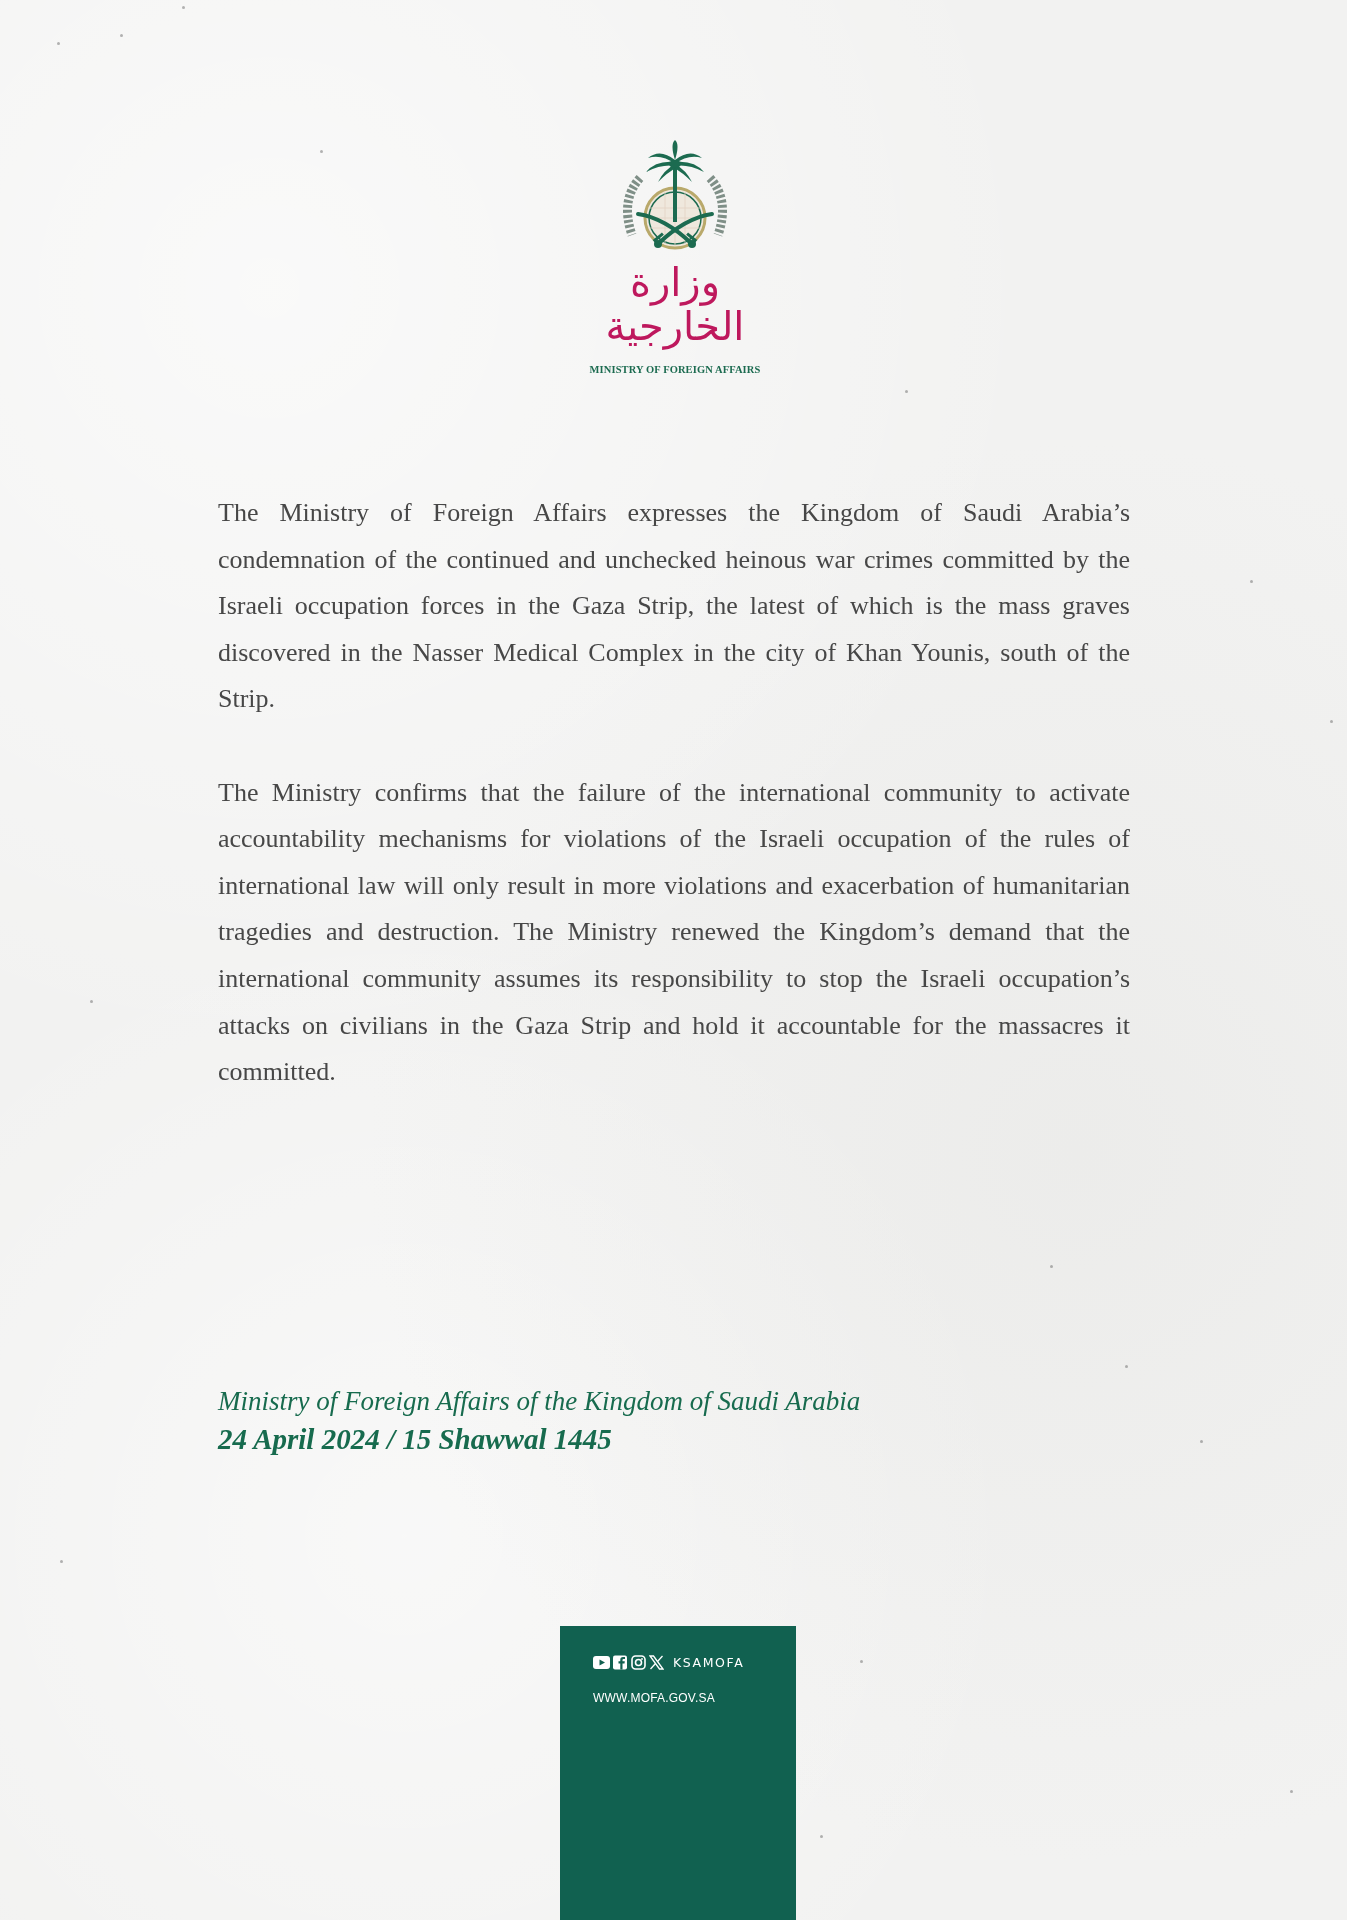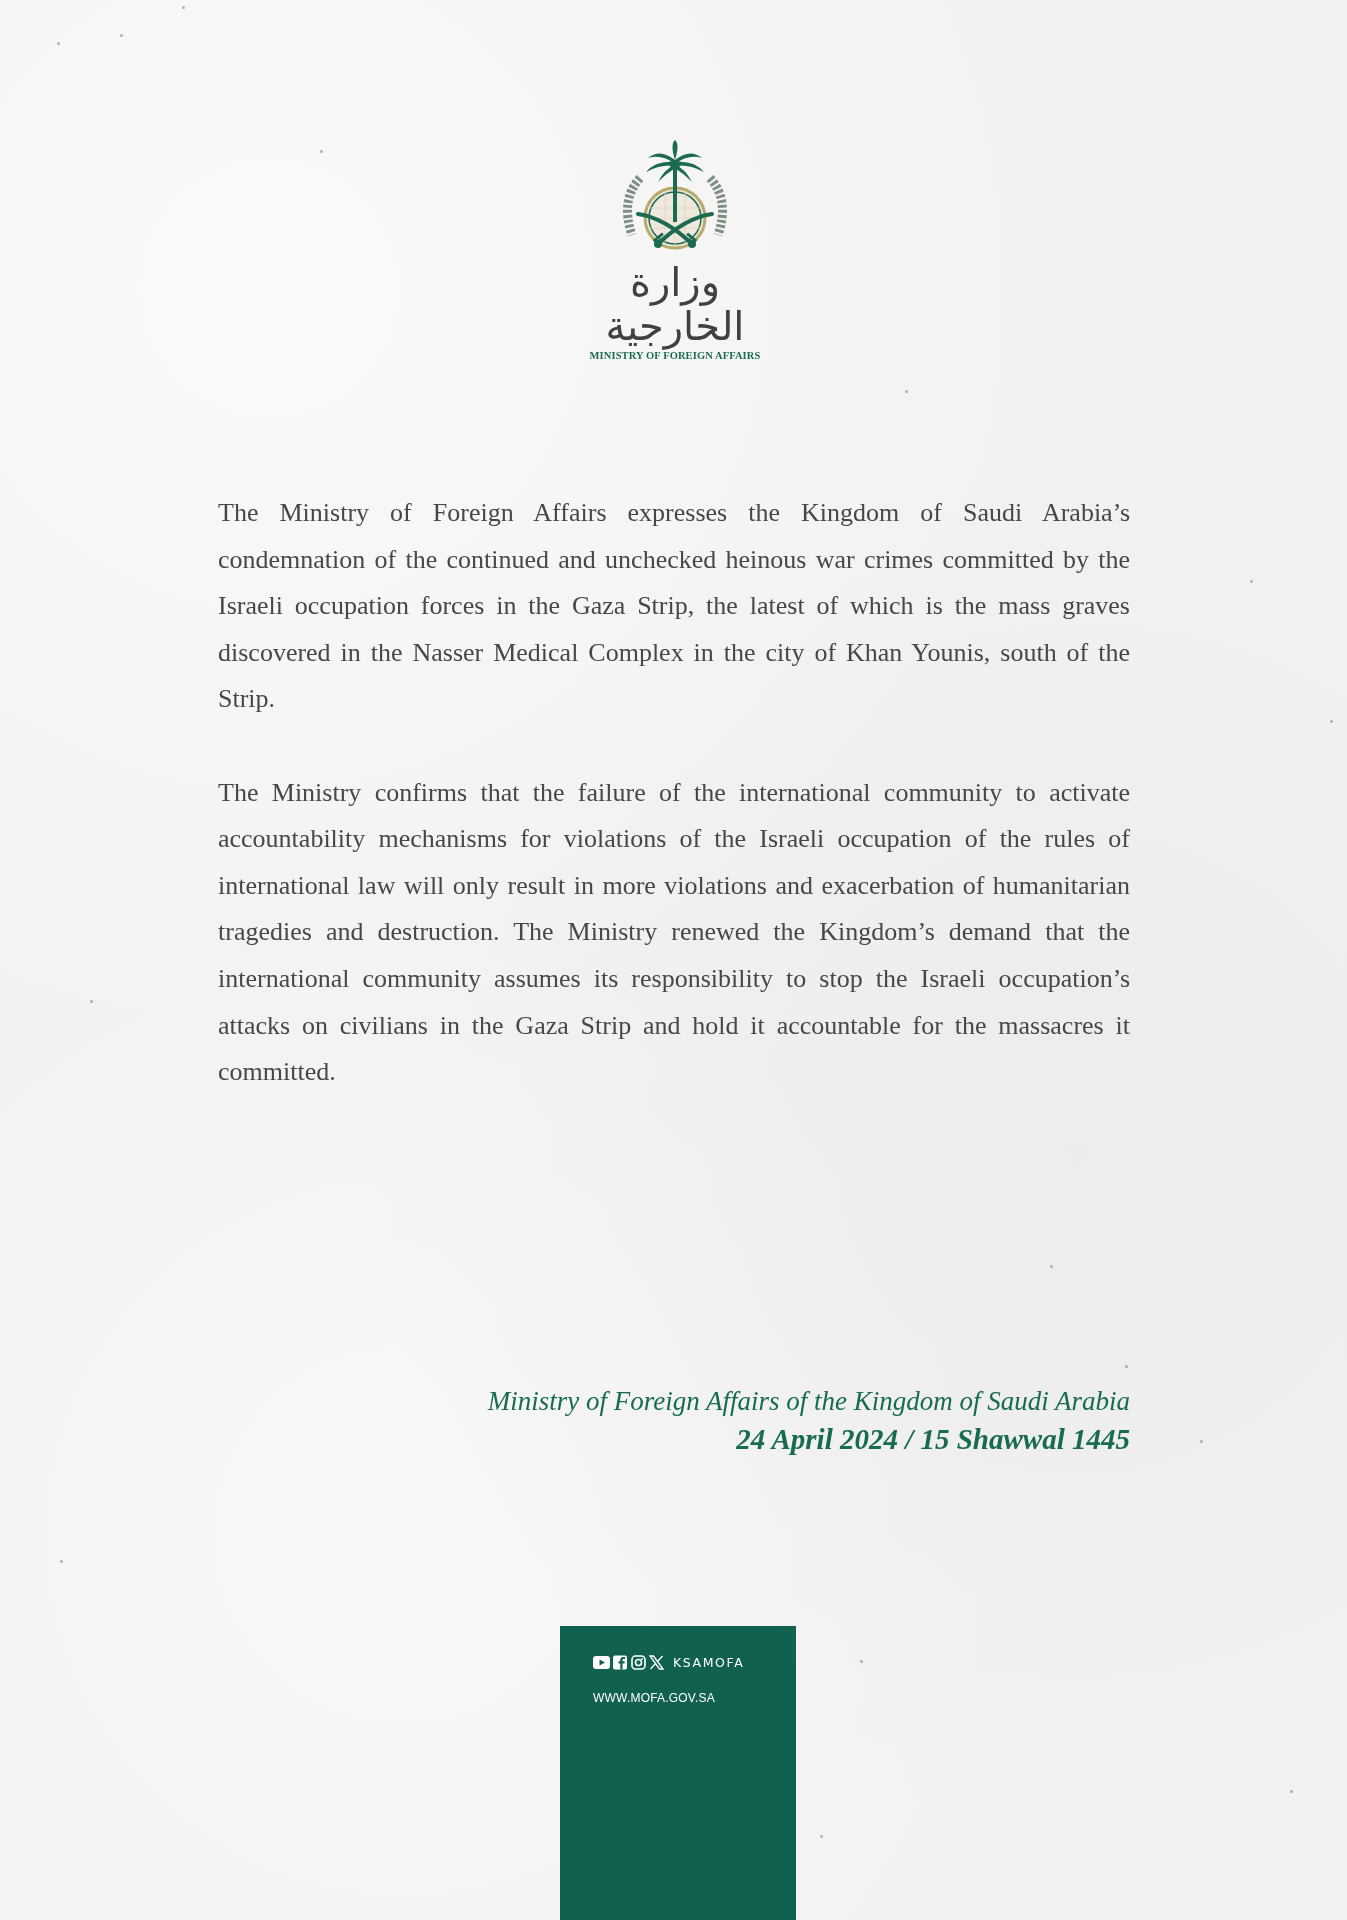--- a/index.html
+++ b/index.html
@@ -38,27 +38,27 @@
       margin: 0 auto;
       width: 130px;
       height: 118px;
     }
     .arabic-name {
       display: block;
       margin: 2px auto 0;
       font-family: "DejaVu Sans", sans-serif;
       font-size: 40px;
       line-height: 44px;
-      color: #404040;
+      color: #be185d;
       direction: rtl;
       letter-spacing: 1px;
     }
     .english-name {
       display: block;
-      margin-top: 2px;
+      margin-top: 16px;
       font-family: "Liberation Serif", serif;
       font-weight: bold;
       font-size: 10.5px;
       letter-spacing: 0.1px;
       color: #1c6b50;
       white-space: nowrap;
     }
     
     .statement {
       position: absolute;
@@ -72,21 +72,21 @@
       text-align: justify;
     }
     .statement p {
       margin: 0 0 46.6px 0;
     }
     .signature {
       position: absolute;
       left: 218px;
       top: 1383px;
       width: 912px;
-      text-align: right;
+      text-align: left;
       color: #176b4e;
       font-family: "Liberation Serif", "DejaVu Serif", serif;
       font-style: italic;
     }
     .sig-line1 {
       font-size: 27px;
       line-height: 36px;
     }
     .sig-line2 {
       font-size: 29px;

